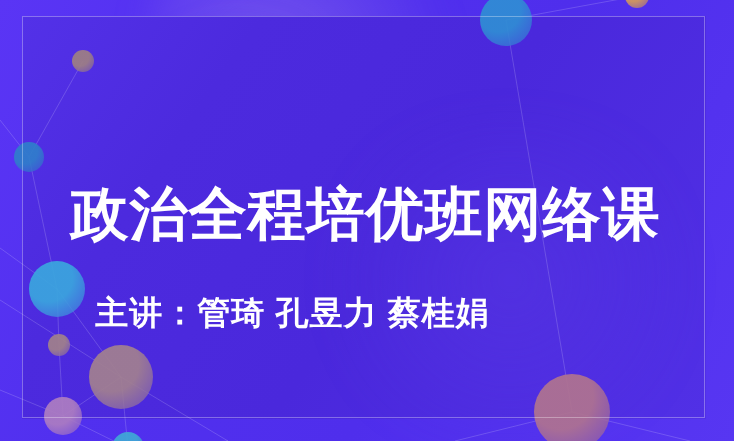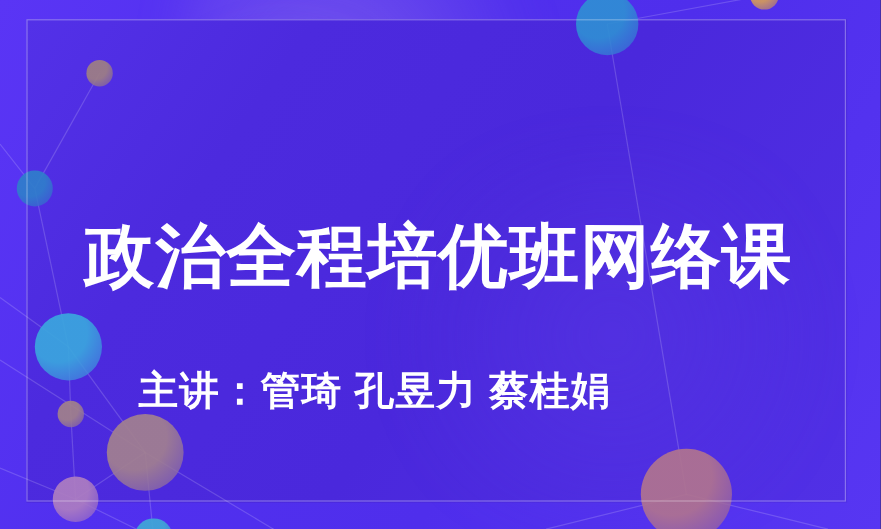--- a/index.html
+++ b/index.html
@@ -95,29 +95,28 @@
     width: 731px;
     color: #ffffff;
     font-size: 58px;
     line-height: 64px;
     font-weight: bold;
     letter-spacing: 1px;
     white-space: nowrap;
   }
   .presenters {
     position: absolute;
-    left: 0; top: 307px;
+    left: 0; top: 294px;
     width: 585px;
     color: #ffffff;
     font-size: 33px;
     line-height: 38px;
     font-weight: bold;
     letter-spacing: 1px;
     white-space: nowrap;
-    padding-left: 20px;
   }
 </style>
 </head>
 <body>
 
 <div id="poster">
 
   <div class="blob blob-a"></div>
   <div class="blob blob-b"></div>
 

